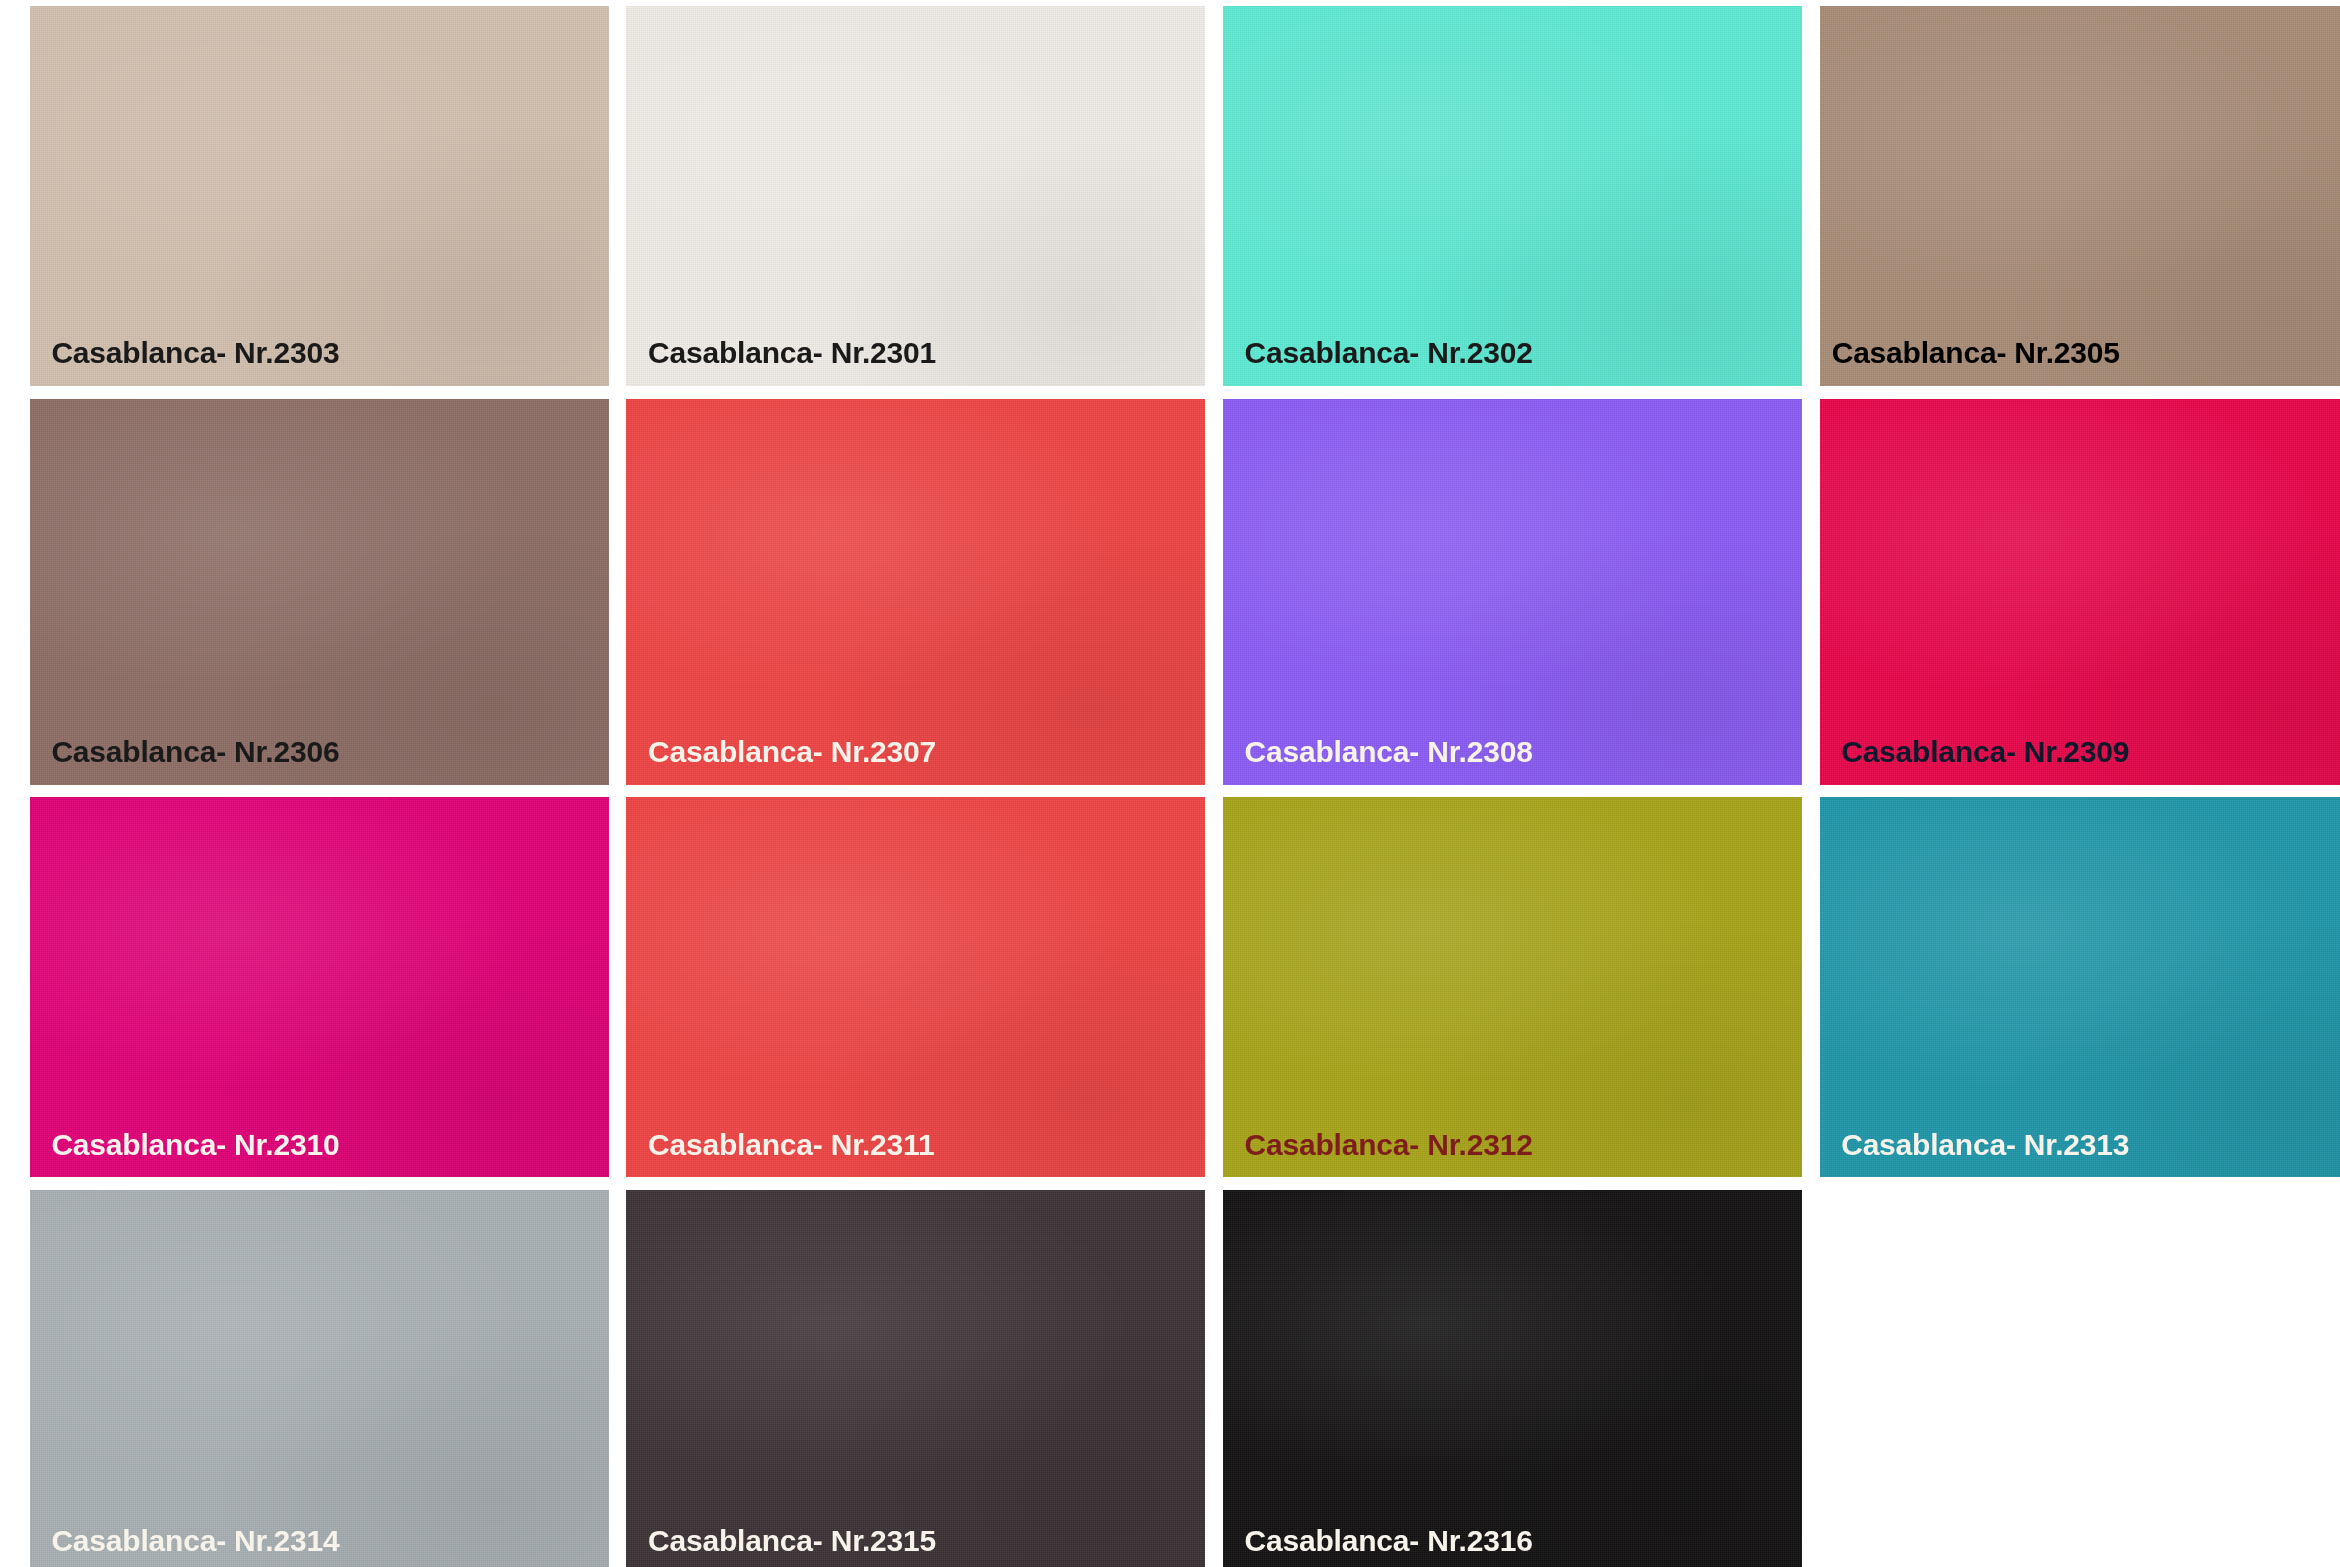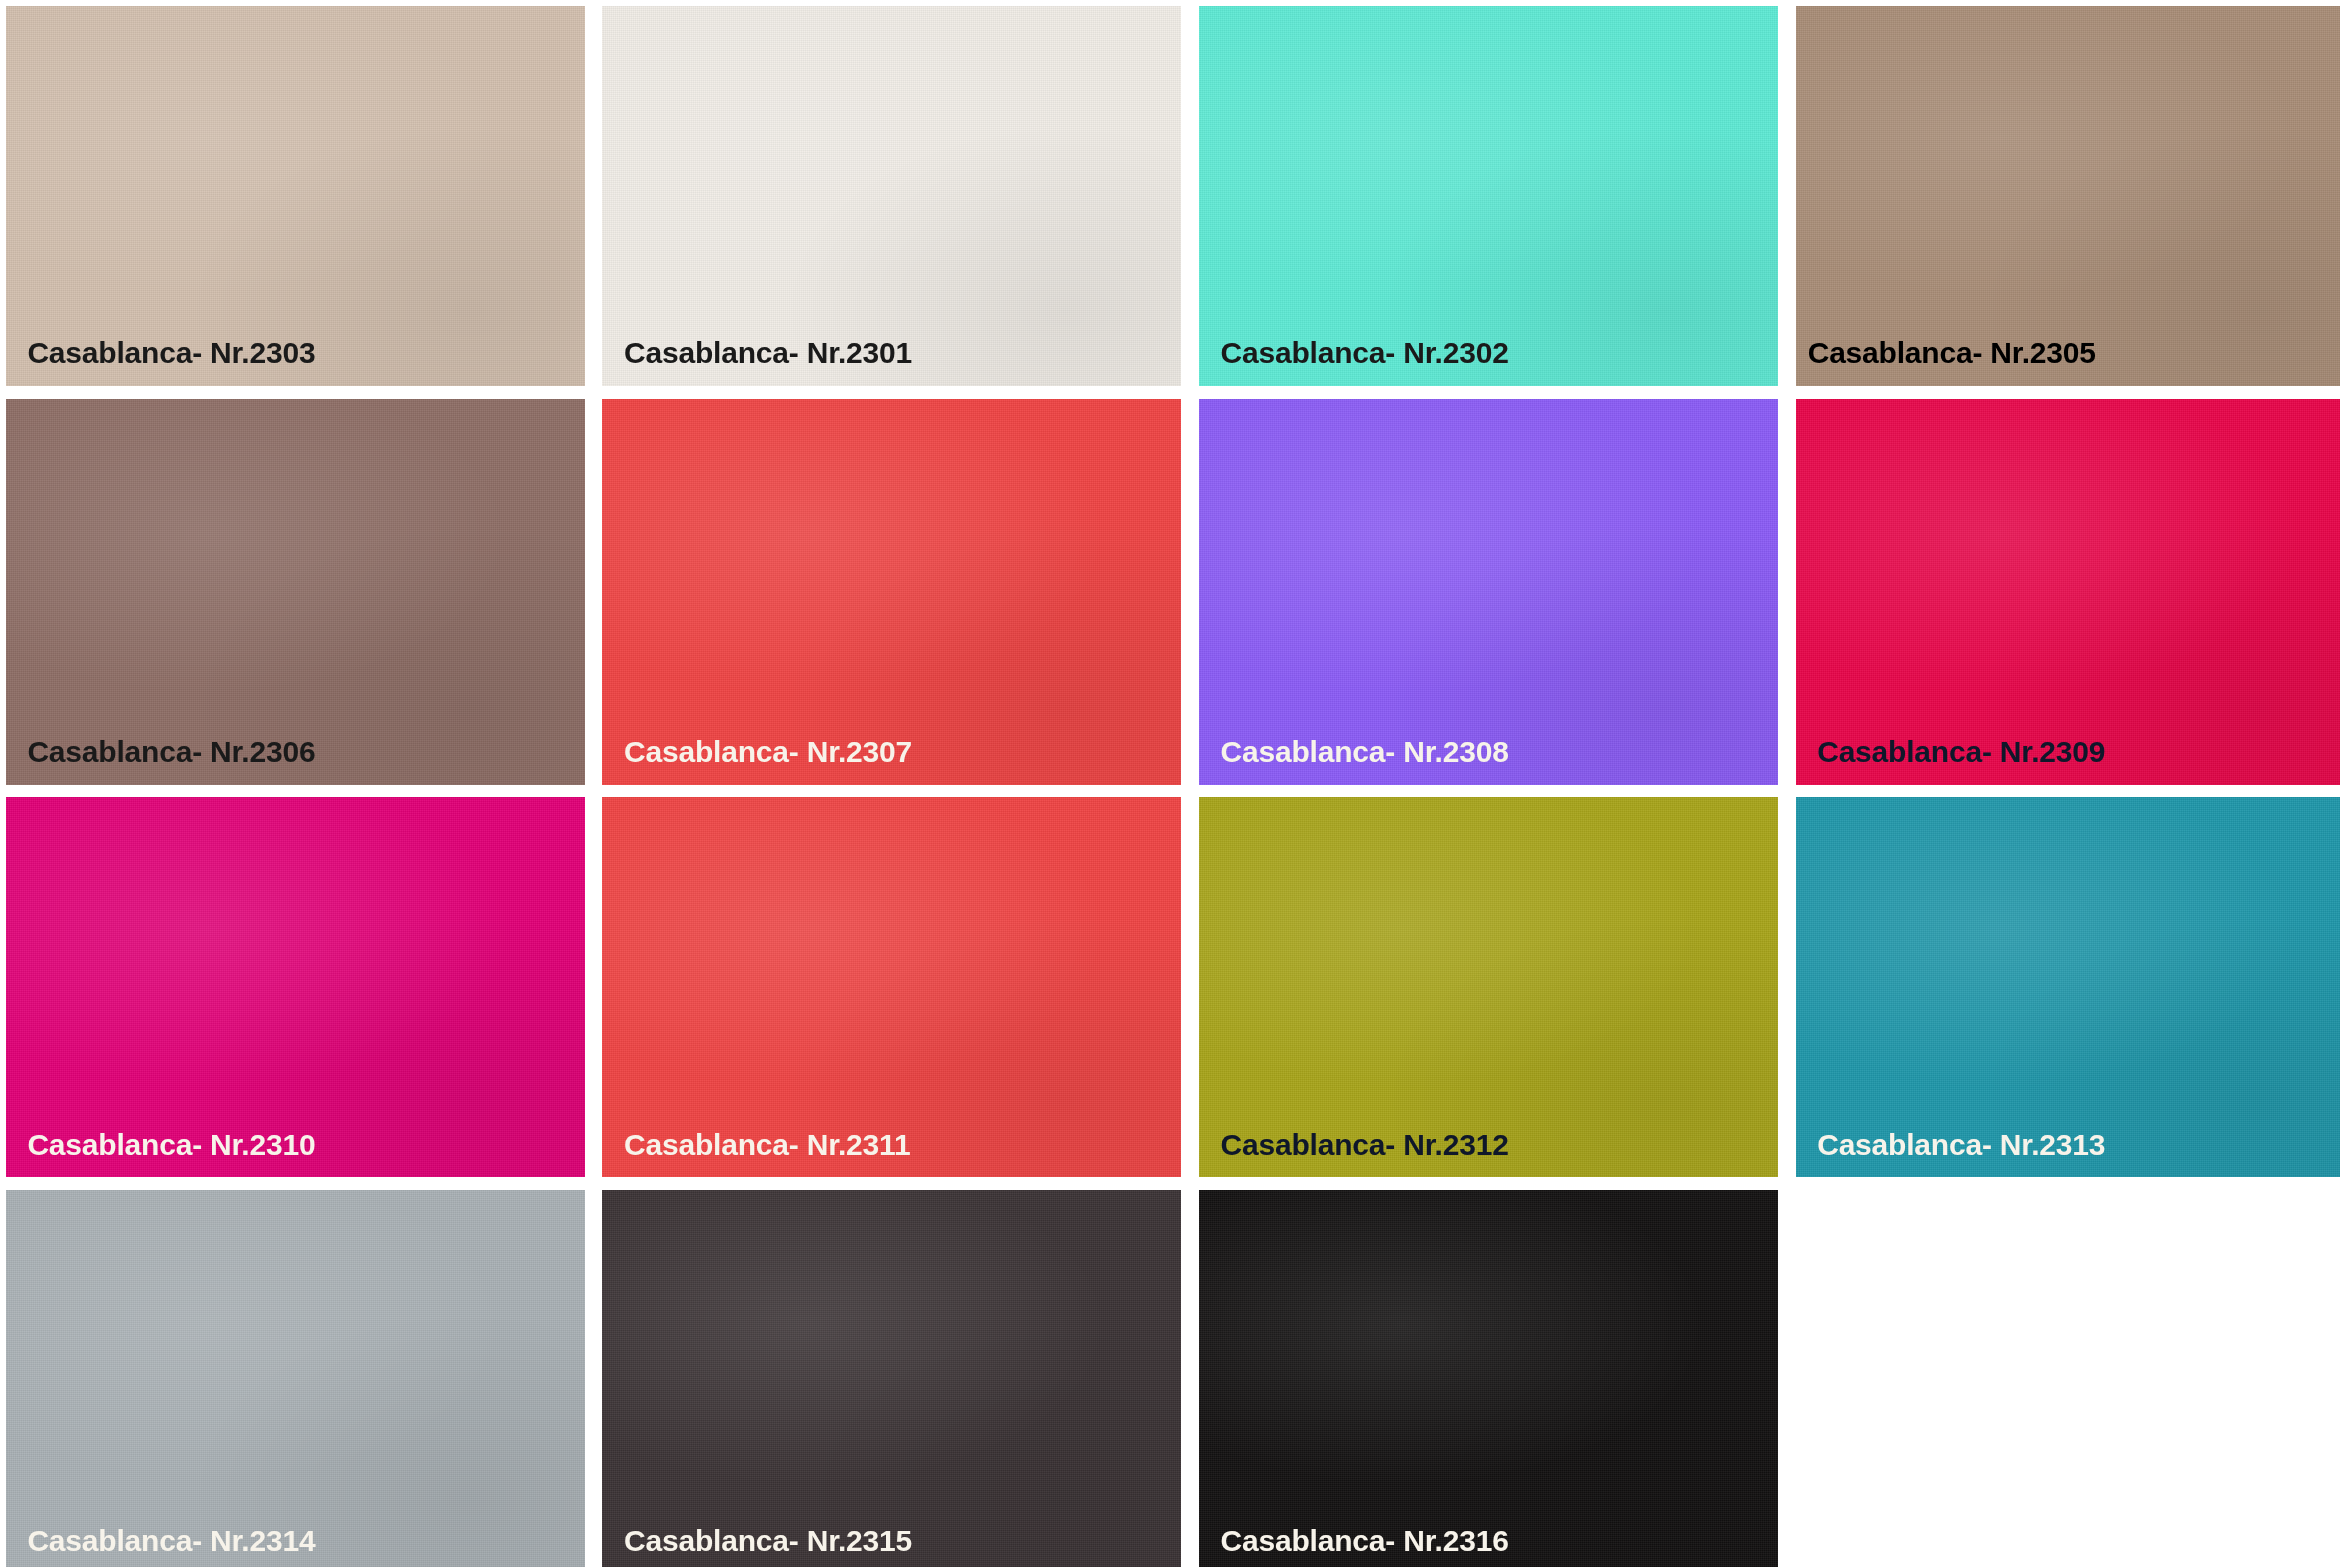--- a/index.html
+++ b/index.html
@@ -19,20 +19,21 @@
     width: 1909px;
     height: 1567px;
     background: #ffffff;
     display: grid;
     grid-template-columns: 579px 579px 579px 579px;
     grid-template-rows: 380px 386px 380px 384px;
     column-gap: 17.6px;
     row-gap: 12.7px;
     padding: 5.9px 0 0 5.9px;
     box-sizing: border-box;
+    margin-left: 24px;
   }
 
   .swatch {
     position: relative;
     overflow: hidden;
     display: flex;
     align-items: flex-end;
     justify-content: flex-start;
     box-sizing: border-box;
   }
@@ -104,21 +105,21 @@
     <div class="swatch" style="background: rgb(232, 6, 74);">
       <span class="swatch-label" style="color: #0f172a;">Casablanca- Nr.2309</span>
     </div>
     <div class="swatch" style="background: rgb(225, 0, 119);">
       <span class="swatch-label" style="color: rgb(247, 243, 234);">Casablanca- Nr.2310</span>
     </div>
     <div class="swatch" style="background: #ef4444;">
       <span class="swatch-label" style="color: rgb(247, 243, 234);">Casablanca- Nr.2311</span>
     </div>
     <div class="swatch" style="background: rgb(168, 164, 26);">
-      <span class="swatch-label" style="color: #0f172a;">Casablanca- Nr.2312</span>
+      <span class="swatch-label" style="color: #7f1d1d;">Casablanca- Nr.2312</span>
     </div>
     <div class="swatch" style="background: rgb(31, 151, 170);">
       <span class="swatch-label" style="color: rgb(247, 243, 234); text-align: right;">Casablanca- Nr.2313</span>
     </div>
     <div class="swatch" style="background: rgb(169, 176, 180);">
       <span class="swatch-label" style="color: rgb(247, 243, 234);">Casablanca- Nr.2314</span>
     </div>
     <div class="swatch" style="background: rgb(59, 51, 53);">
       <span class="swatch-label" style="color: rgb(247, 243, 234);">Casablanca- Nr.2315</span>
     </div>

